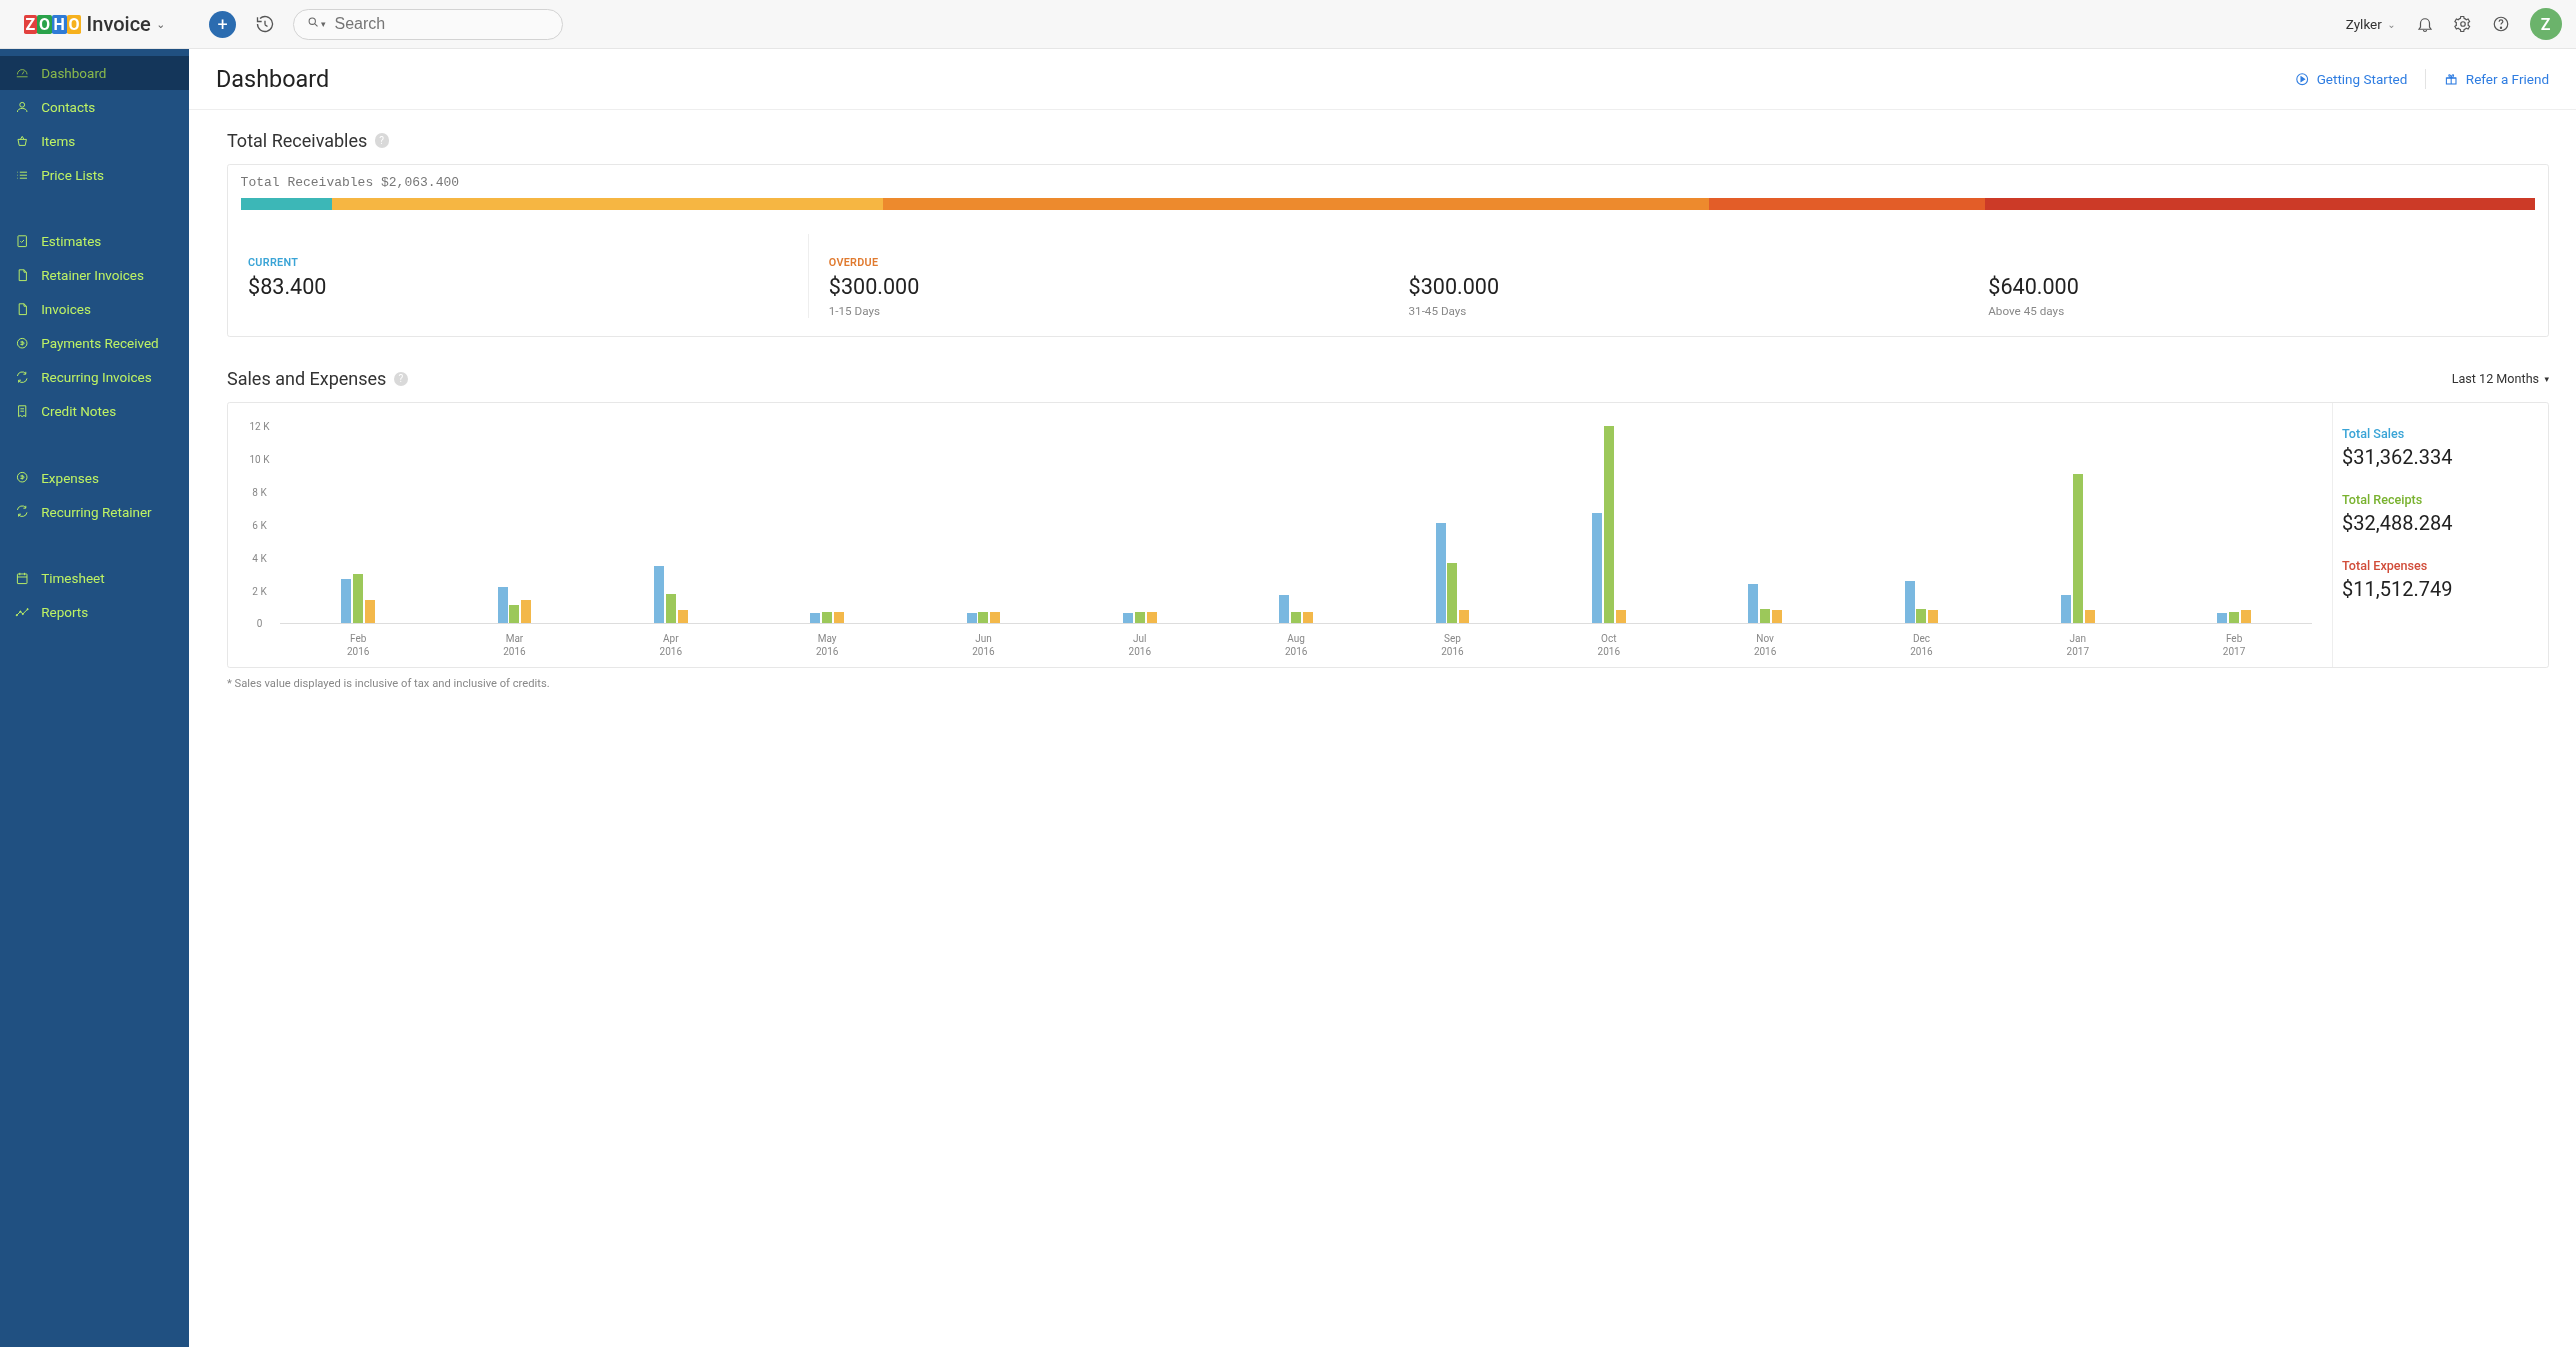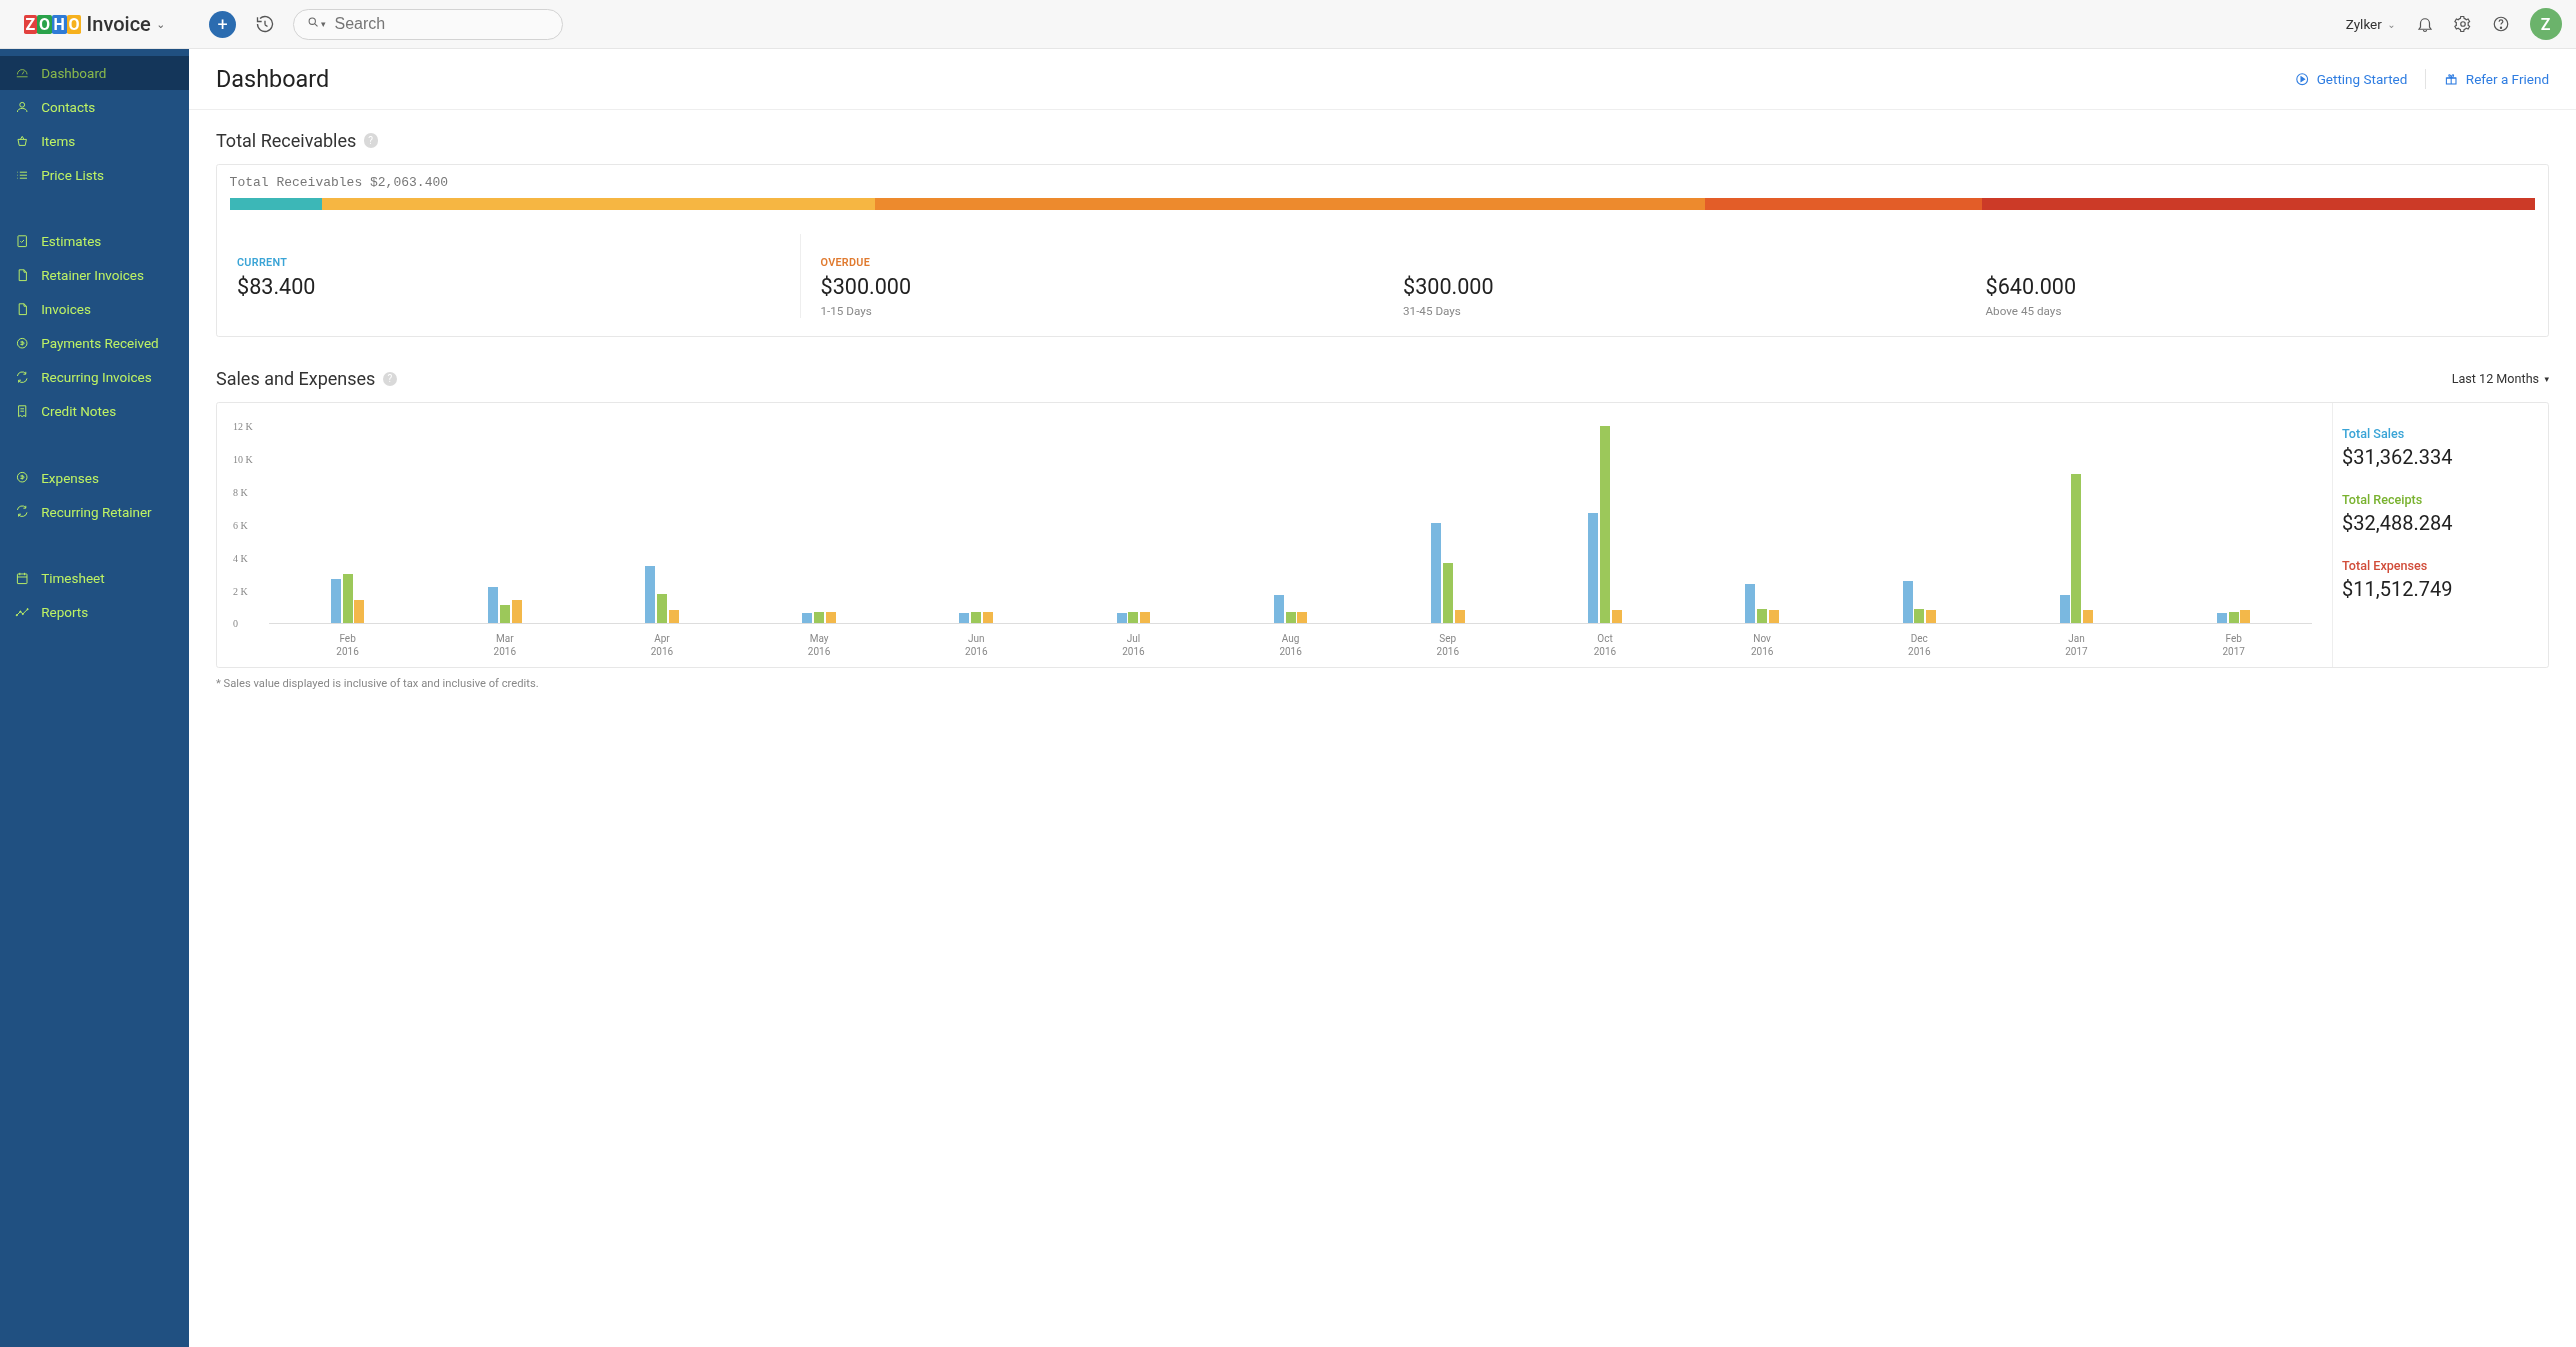--- a/index.html
+++ b/index.html
@@ -99,21 +99,21 @@
     display:flex; align-items:center;
     padding: 16px 27px 16px 27px;
     border-bottom:0.9px solid #eee;
   }
   .page-title { font-size:23.4px; font-weight:400; color:#222;}
   .header-links { margin-left:auto; display:flex; align-items:center; gap:18px; }
   .hlink { display:flex; align-items:center; gap:7.2px; color:#2f7de1; font-size:13.5px; cursor:pointer; }
   .hlink svg { width:14.4px; height:14.4px; }
   .vdiv { width:0.9px; height:20px; background:#e3e3e3; }
 
-  .content { padding: 20px 27px 36px 27px; }
+  .content { padding: 20px 27px 36px 38px; }
 
   
   .section-head { display:flex; align-items:center; gap:7.2px; margin-bottom:12.6px; }
   .section-title { font-size:18px; color:#333; font-weight:400; }
   .q-icon {
     width:14.4px; height:14.4px; border-radius:50%;
     background:#d9d9d9; color:#fff; font-size:10px;
     display:flex; align-items:center; justify-content:center;
   }
 
@@ -162,22 +162,22 @@
   .c-red { color:#d14d3a; }
 
   .footnote { font-size:11.2px; color:#888; margin-top:9px; }
 
   
   .chart {
     position:relative; height:198px; margin-left:36px; margin-right:9px;
     border-bottom:0.9px solid #ddd;
   }
   .ytick {
-    position:absolute; left:-36px; width:31px; text-align:left;
-    font-size:10px; color:#888; transform:translateY(50%);font-family:Liberation Serif, serif;
+    position:absolute; left:-36px; width:31px; text-align:center;
+    font-size:10px; color:#888; transform:translateY(50%);
   }
   .bars-row {
     position:absolute; left:0; right:0; bottom:0; top:0;
     display:flex;
   }
   .month-col {
     flex:1; display:flex; align-items:flex-end; justify-content:center; gap:1.8px;
     position:relative;
   }
   .bar { width:10px; }

